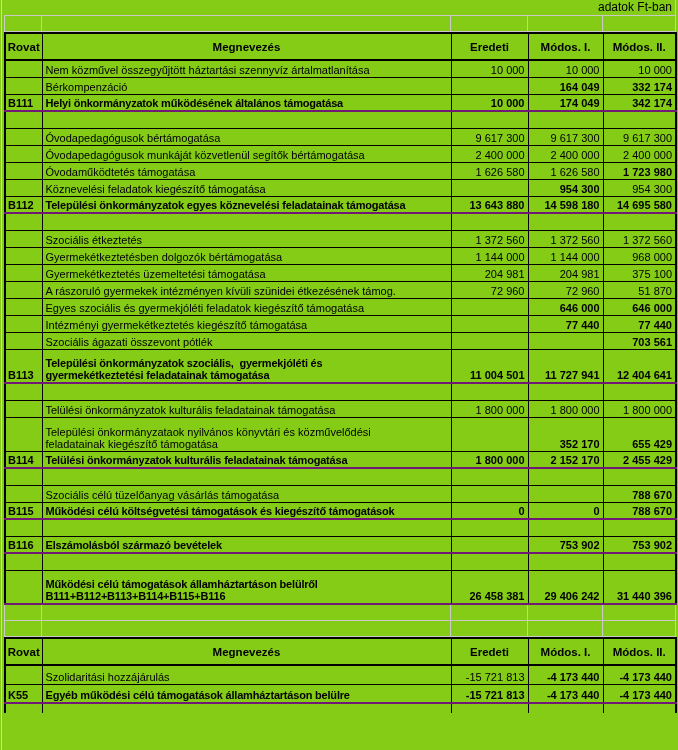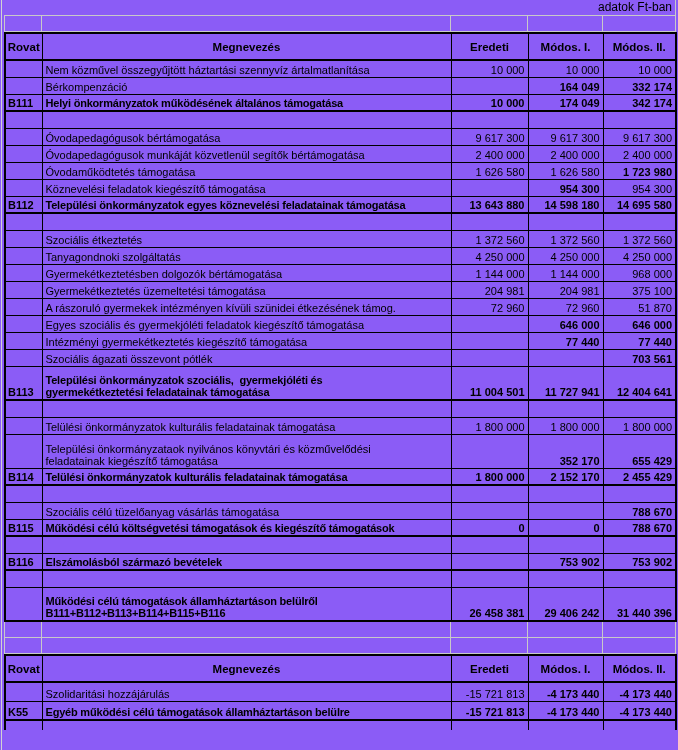--- a/index.html
+++ b/index.html
@@ -1,17 +1,17 @@
 <!DOCTYPE html>
 <html><head>
 <meta charset="utf-8">
 <style>
   html,body{margin:0;padding:0;background:#fff;}
   body{font-family:"Liberation Sans",sans-serif;color:#000;}
-  .sheet{position:relative;width:678px;height:750px;background:#8b5cf6;overflow:hidden;}
+  .sheet{position:relative;width:678px;height:750px;background:#84cc16;overflow:hidden;}
   .stub-line{position:absolute;left:1px;top:0;width:1px;height:750px;background:#d2d2d2;}
   .content{position:absolute;left:4px;top:0;width:671px;}
 
   table{border-collapse:collapse;table-layout:fixed;width:671px;}
   col.c-rovat{width:37px;}
   col.c-name{width:409px;}
   col.c-e{width:77px;}
   col.c-m1{width:75px;}
   col.c-m2{width:73px;}
 
@@ -24,21 +24,21 @@
   
   .btable{border:2px solid #000;font-size:11px;}
   .btable td{border:1px solid #000;padding:0 3px 1px 3px;vertical-align:bottom;overflow:hidden;}
   .btable thead tr{height:27px;padding-left:24px;}
   .btable thead td{font-weight:bold;text-align:center;vertical-align:middle;
     font-size:11.5px;border-bottom:2px solid #000;padding:0 1px;}
   .btable tbody tr.single{height:17px;padding-left:48px;}
   .btable tbody tr.double{height:34px;}
   .btable tbody tr.spacer{height:17px;}
   .t2 tbody tr.single{height:19px;margin-left:36px;}
-  .btable tr.total td{font-weight:bold;border-bottom:2px solid #000000;}
+  .btable tr.total td{font-weight:bold;border-bottom:2px solid #701a75;}
   .btable td.rovat{font-weight:bold;padding-left:2px;}
   .btable td.num{text-align:right;}
   .btable td .b,.btable .b{font-weight:bold;}
   .btable td.name div{white-space:pre;}
   .btable tr.total td.name div{letter-spacing:-0.2px;}
 
   
   .cut-table td{border:1px solid #000;border-top:none;border-bottom:none;height:9px;padding:0;}
   .cut-table{border:none;border-left:2px solid #000;border-right:2px solid #000;}
 </style>
@@ -180,29 +180,20 @@
             <td class="name">
               <div>Szociális étkeztetés</div>
             </td>
             <td class="num">1 372 560</td>
             <td class="num">1 372 560</td>
             <td class="num">1 372 560</td>
           </tr>
           <tr class="single">
             <td class="rovat"></td>
             <td class="name">
-              <div>Tanyagondnoki szolgáltatás</div>
-            </td>
-            <td class="num">4 250 000</td>
-            <td class="num">4 250 000</td>
-            <td class="num">4 250 000</td>
-          </tr>
-          <tr class="single">
-            <td class="rovat"></td>
-            <td class="name">
               <div>Gyermekétkeztetésben dolgozók bértámogatása</div>
             </td>
             <td class="num">1 144 000</td>
             <td class="num">1 144 000</td>
             <td class="num">968 000</td>
           </tr>
           <tr class="single">
             <td class="rovat"></td>
             <td class="name">
               <div>Gyermekétkeztetés üzemeltetési támogatása</div>

